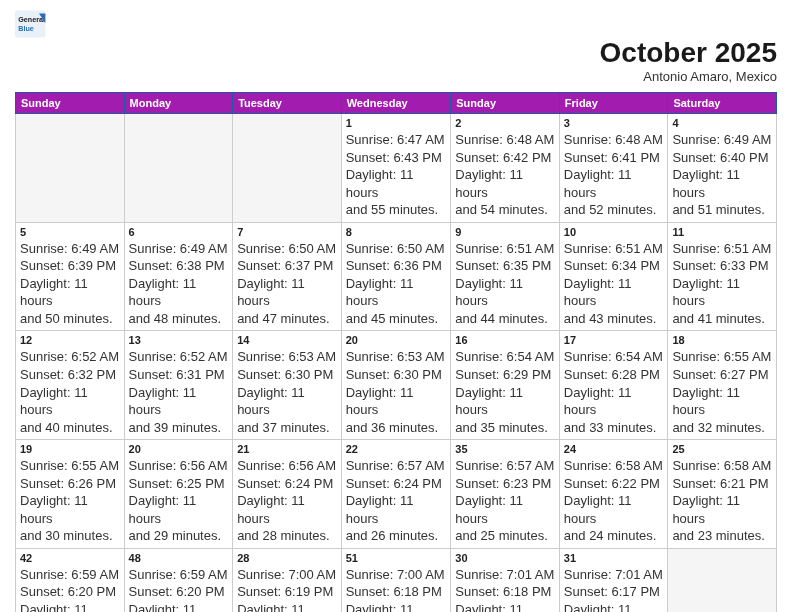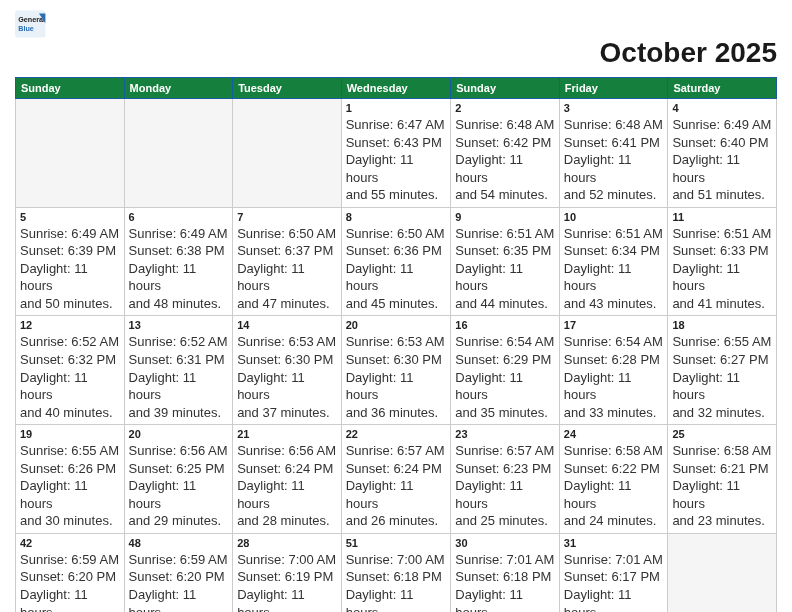--- a/index.html
+++ b/index.html
@@ -43,21 +43,21 @@
     .subtitle {
       font-size: 13px;
       color: #333;
     }
     .calendar {
       width: 100%;
       border-collapse: collapse;
       border: 1px solid #ccc;
     }
     .calendar th {
-      background: #15803d;
+      background: #a21caf;
       color: #fff;
       font-size: 11px;
       font-weight: bold;
       text-align: left;
       padding: 4px 5px;
       border: 1px solid #1a5ca0;
     }
     .calendar td {
       border: 1px solid #ccc;
       vertical-align: top;
@@ -91,20 +91,21 @@
     <div class="logo">
       <svg class="logo-icon" viewBox="0 0 40 34" xmlns="http://www.w3.org/2000/svg">
         <rect x="0" y="0" width="38" height="34" rx="3" fill="#e8f0f8"></rect>
         <text x="4" y="14" font-size="9" font-weight="bold" fill="#1a1a1a">General</text>
         <text x="4" y="26" font-size="9" font-weight="bold" fill="#2a6db5">Blue</text>
         <polygon points="30,4 38,4 38,16" fill="#2a6db5"></polygon>
       </svg>
     </div>
     <div class="title-block">
       <div class="month-title">October 2025</div>
+      <div class="subtitle">Antonio Amaro, Mexico</div>
     </div>
   </div>
 
   <table class="calendar">
     <thead>
       <tr>
 
       <th>Sunday</th>
           <th>Monday</th>
           <th>Tuesday</th>
@@ -207,21 +208,21 @@
           </td>
           <td>
             <span class="day-num">21</span>
             <div class="cell-text">Sunrise: 6:56 AM<br>Sunset: 6:24 PM<br>Daylight: 11 hours<br>and 28 minutes.</div>
           </td>
           <td>
             <span class="day-num">22</span>
             <div class="cell-text">Sunrise: 6:57 AM<br>Sunset: 6:24 PM<br>Daylight: 11 hours<br>and 26 minutes.</div>
           </td>
           <td>
-            <span class="day-num">23</span>
+            <span class="day-num">35</span>
             <div class="cell-text">Sunrise: 6:57 AM<br>Sunset: 6:23 PM<br>Daylight: 11 hours<br>and 25 minutes.</div>
           </td>
           <td>
             <span class="day-num">24</span>
             <div class="cell-text">Sunrise: 6:58 AM<br>Sunset: 6:22 PM<br>Daylight: 11 hours<br>and 24 minutes.</div>
           </td>
           <td>
             <span class="day-num">25</span>
             <div class="cell-text">Sunrise: 6:58 AM<br>Sunset: 6:21 PM<br>Daylight: 11 hours<br>and 23 minutes.</div>
           </td>

